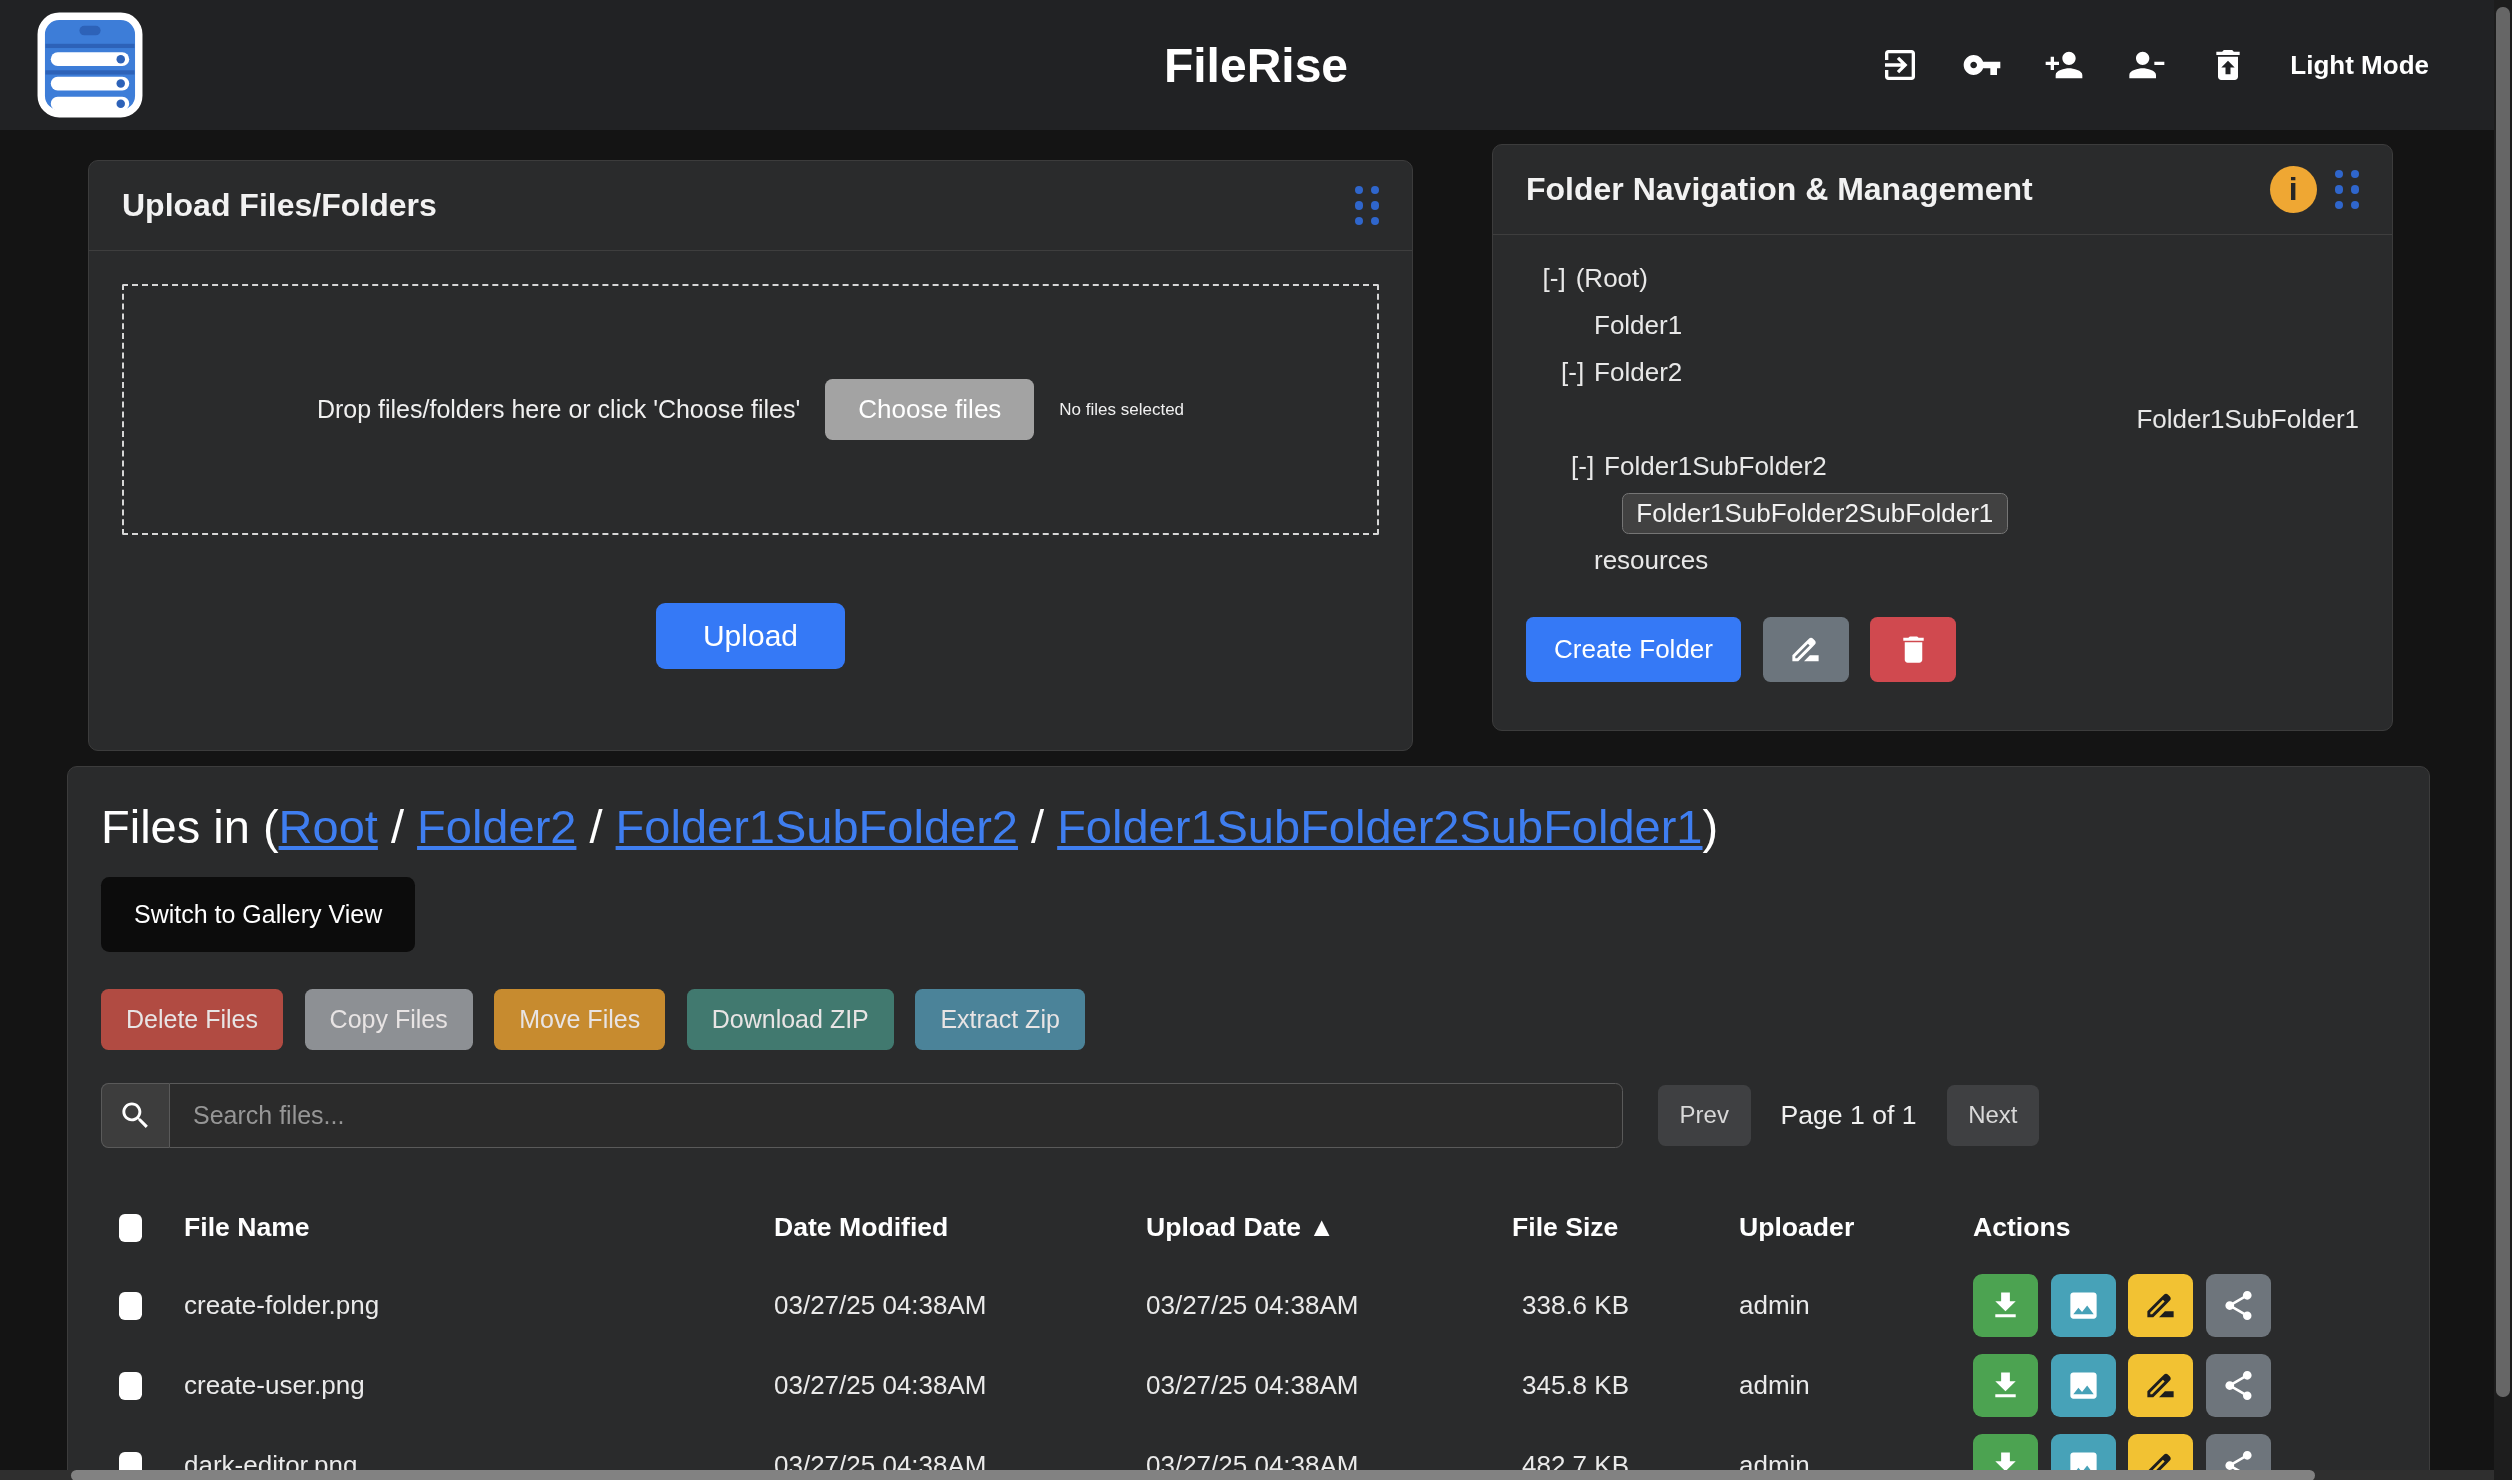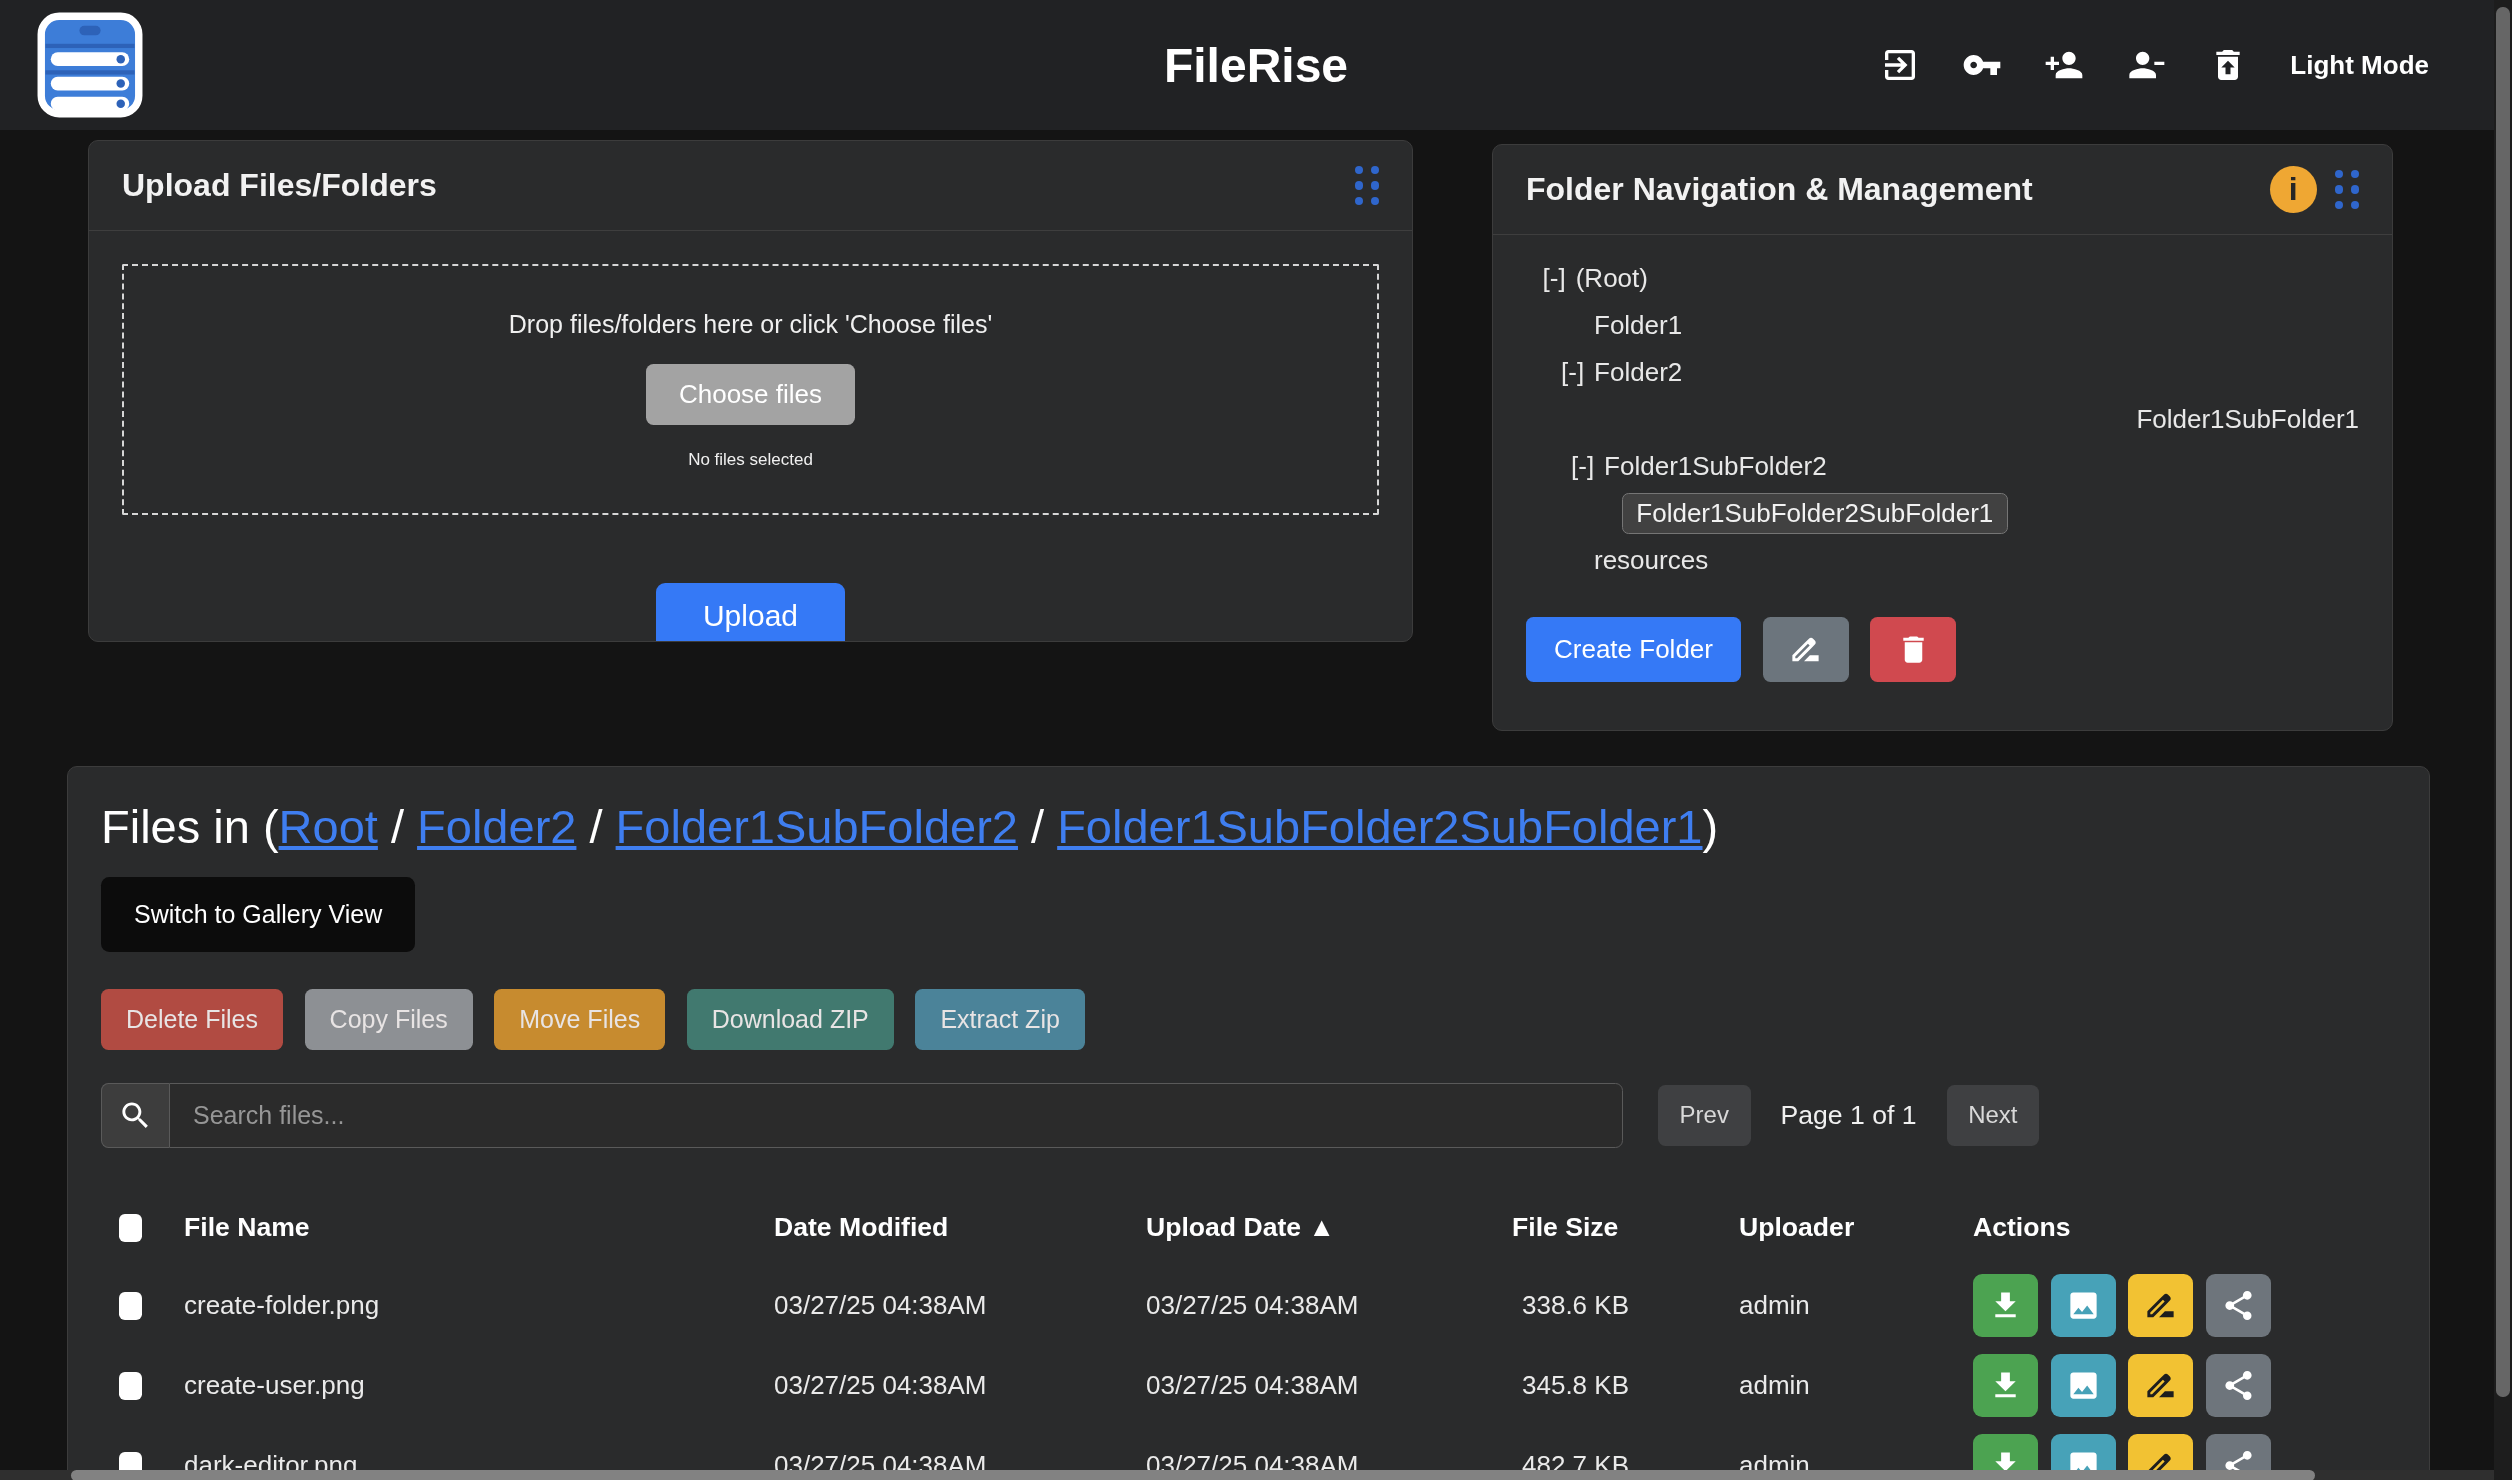--- a/index.html
+++ b/index.html
@@ -46,25 +46,25 @@
     gap:7.5px; cursor:grab;
   }
   .drag-handle i { width:8.3px; height:8.3px; border-radius:50%; background:#2f66cc; }
   .info-badge {
     width:47px; height:47px; border-radius:50%; background:#efa733;
     display:flex; align-items:center; justify-content:center;
     color:#262626; font-size:32px; font-weight:800; cursor:pointer;
   }
 
   
-  #upload-card { left:88px; top:140px; width:1325px; height:502px; }
+  #upload-card { left:88px; top:160px; width:1325px; height:591px; }
   .upload-body { padding:33px; }
   .dropzone {
     height:251px; border:2.5px dashed #d6d6d6; border-radius:1.7px;
-    display:flex; flex-direction:column; align-items:center; justify-content:center;
+    display:flex; align-items:center; justify-content:center;
     gap:25px; cursor:pointer;
   }
   .dropzone-text { font-size:25px; color:#f0f0f0; }
   .choose-files-btn {
     background:#a3a3a3; color:#ffffff; border:none; border-radius:7.5px;
     font-size:26px; padding:15px 33px; cursor:pointer;
     font-family:"Liberation Sans", sans-serif;
   }
   .no-files { font-size:17px; color:#f0f0f0; }
   .upload-btn-row { display:flex; justify-content:center; margin-top:68px; }

